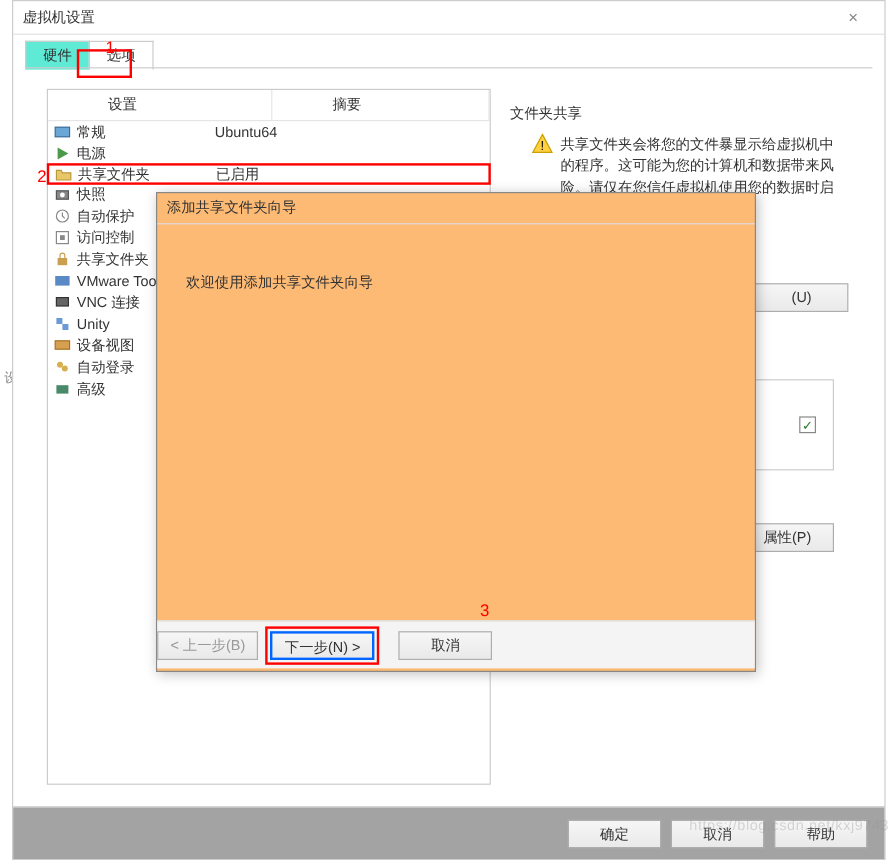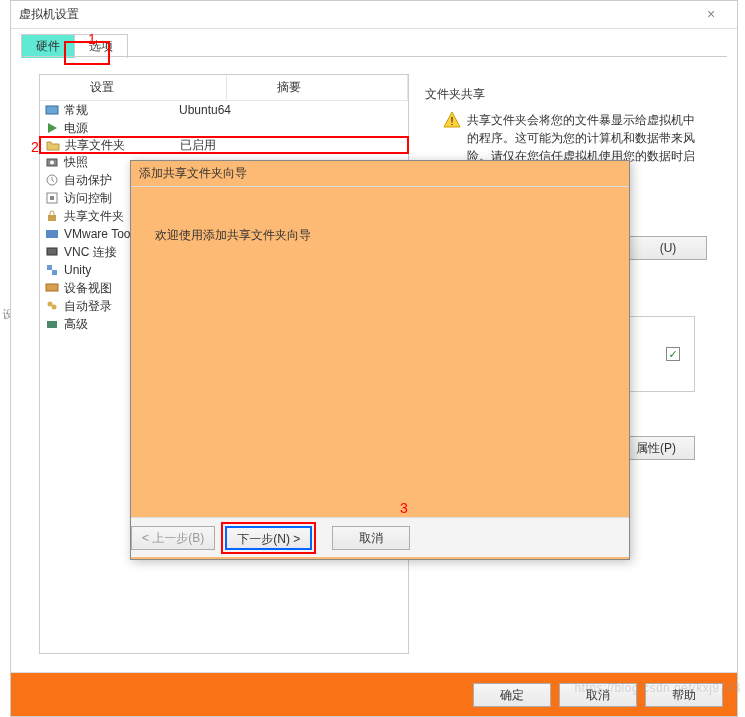--- a/index.html
+++ b/index.html
@@ -39,21 +39,21 @@
     .warn-icon { width: 18px; height: 18px; margin-right: 6px; }
     .warn-text { flex: 1; line-height: 1.5; }
     .u-btn-area { position: absolute; right: 20px; top: 180px; }
     .chk-area { position: absolute; right: 32px; top: 260px; width: 250px; border: 1px solid #ccc; padding: 30px 14px; display: flex; justify-content: flex-end; }
     .chk { width: 14px; height: 14px; border: 1px solid #888; display: inline-flex; align-items: center; justify-content: center; color: #2a7a2a; font-size: 11px; }
     .props-btn-area { position: absolute; right: 32px; top: 380px; }
     
     .btn { display: inline-block; min-width: 78px; height: 24px; line-height: 22px; text-align: center; border: 1px solid #adadad; background: linear-gradient(#f6f6f6,#e9e9e9); padding: 0 10px; font-size: 12px; }
     .btn.disabled { color: #999; }
     
-    .footer { position: absolute; left: 0; right: 0; bottom: 0; height: 44px; border-top: 1px solid #ddd; display: flex; justify-content: flex-end; align-items: center; gap: 8px; padding-right: 14px; background: #f97316; }
+    .footer { position: absolute; left: 0; right: 0; bottom: 0; height: 44px; border-top: 1px solid #ddd; display: flex; justify-content: flex-end; align-items: center; gap: 8px; padding-right: 14px; background: #a3a3a3; }
     
     
     .wizard { position: absolute; left: 130px; top: 160px; width: 500px; height: 400px; border: 1px solid #888; background: #fdba74; box-shadow: 2px 2px 10px rgba(0,0,0,.25); z-index: 20; }
     .wizard-title { height: 26px; padding: 4px 8px; border-bottom: 1px solid #ddd; font-size: 12px; }
     .wizard-body { display: flex; height: 330px; }
     .wizard-left { width: 166px; background: #fff; position: relative; overflow: hidden; border-right: 1px solid #eee; }
     .wizard-logo { position: absolute; top: 90px; left: 0; right: 0; text-align: center; }
     .logo-num { font-size: 48px; font-weight: 300; color: #1b6fa6; letter-spacing: -4px; }
     .logo-txt { font-size: 10px; letter-spacing: 2px; color: #555; }
     .logo-pro { font-size: 12px; letter-spacing: 3px; color: #1b6fa6; margin-top: 2px; }

